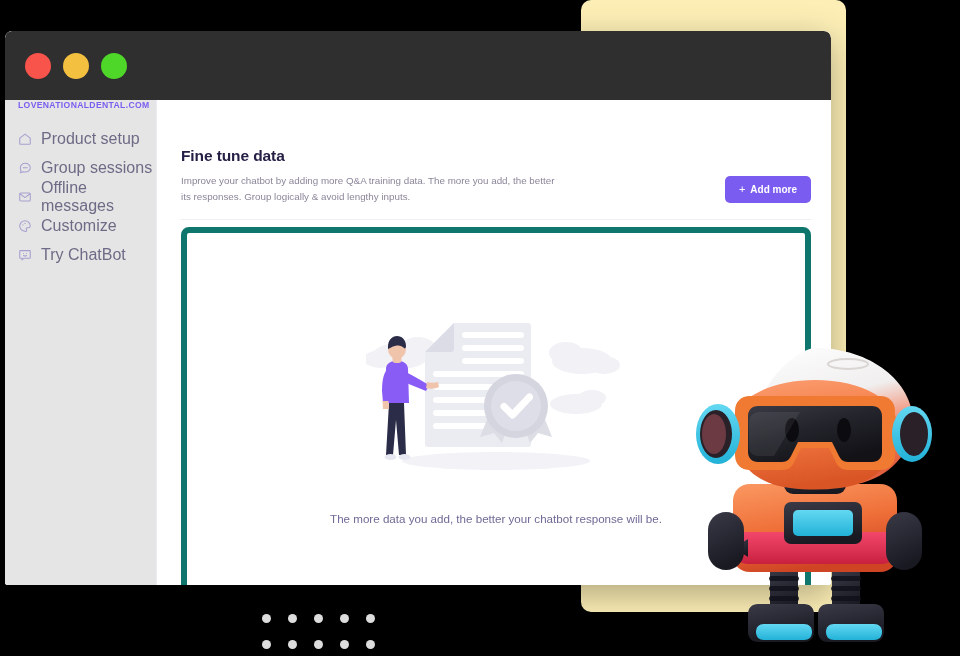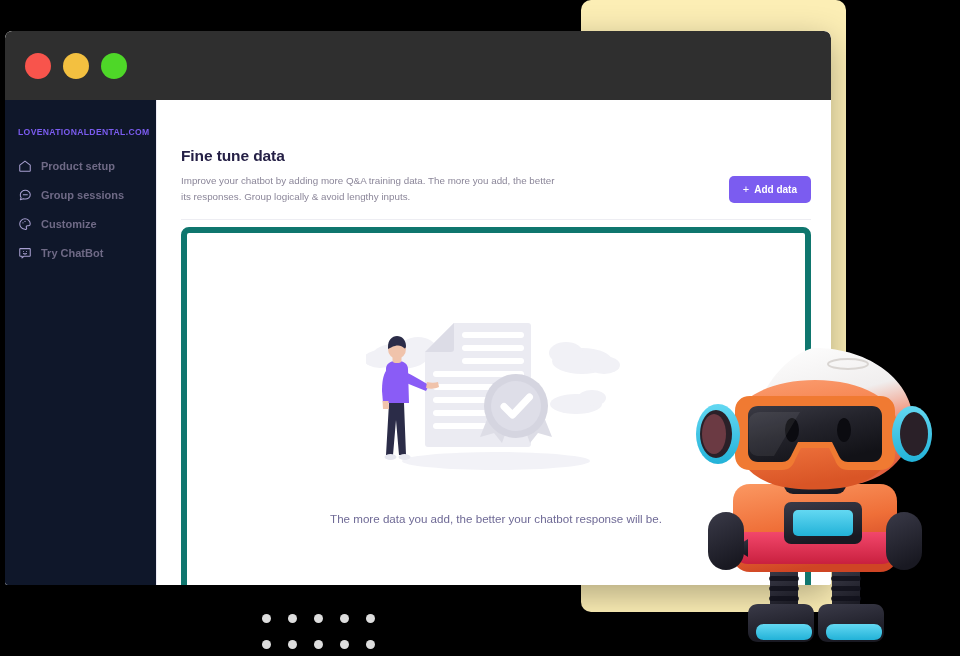--- a/index.html
+++ b/index.html
@@ -65,44 +65,43 @@
   .light.red { background: #f8544c; }
   .light.yellow { background: #f3c040; }
   .light.green { background: #4ed728; }
 
   .window-body { display: flex; height: 485px; background: #ffffff; }
 
   
   .sidebar {
     width: 152px;
     flex: 0 0 152px;
-    background: #0f172a;
+    background: #e5e5e5;
     border-right: 1px solid #eceaf4;
-    padding-top: 27px;
+    padding-top: 0;
   }
   .brand {
     font-size: 8.6px;
     font-weight: bold;
     letter-spacing: 0.35px;
     color: #7b5cf0;
     padding: 0 0 0 13px;
     margin-bottom: 14px;
     white-space: nowrap;
   }
   .nav-item {
     position: relative;
     display: flex;
     align-items: center;
     gap: 9px;
     height: 29px;
     padding-left: 13px;
-    font-size: 11px;
+    font-size: 16px;
     color: #6f6a86;
     cursor: pointer;
-    font-weight: bold;
   }
   .nav-item .ico { width: 14px; height: 14px; flex: 0 0 14px; display: flex; align-items: center; justify-content: center; color: #a79fd0; }
   .nav-item .ico svg { width: 14px; height: 14px; display: block; }
   .nav-item.active { background: #e7e3f7; color: #4b4460; }
   .nav-item.active .ico { color: #6b5fd4; }
   .nav-item.active::after {
     content: "";
     position: absolute;
     right: 0; top: 0;
     width: 3px; height: 100%;
@@ -204,20 +203,29 @@
         <div class="nav-item">
           <span class="ico">
             <svg viewBox="0 0 24 24" fill="none" stroke="currentColor" stroke-width="1.8" stroke-linecap="round" stroke-linejoin="round">
               <path d="M21 11.5a8.5 7.5 0 0 1-8.5 7.5c-1.2 0-2.3-.2-3.3-.5L4 20l1.3-3.6A7.3 7.3 0 0 1 4 11.5 8.5 7.5 0 0 1 12.5 4 8.5 7.5 0 0 1 21 11.5z"></path>
               <path d="M9 11.5h7"></path>
             </svg>
           </span>
           <span>Group sessions</span>
         </div>
 
+        <div class="nav-item">
+          <span class="ico">
+            <svg viewBox="0 0 24 24" fill="none" stroke="currentColor" stroke-width="1.8" stroke-linecap="round" stroke-linejoin="round">
+              <rect x="3" y="5" width="18" height="14" rx="2"></rect>
+              <path d="m3.5 6.5 8.5 6.5 8.5-6.5"></path>
+            </svg>
+          </span>
+          <span>Offline messages</span>
+        </div>
 
         <div class="nav-item">
           <span class="ico">
             <svg viewBox="0 0 24 24" fill="none" stroke="currentColor" stroke-width="1.8" stroke-linecap="round" stroke-linejoin="round">
               <path d="M12 21a9 9 0 1 1 9-9c0 2-1.8 3-3.5 3H16a2 2 0 0 0-1.4 3.4A1.9 1.9 0 0 1 12 21z"></path>
               <circle cx="8.5" cy="10" r="1.1" fill="currentColor" stroke="none"></circle>
               <circle cx="12" cy="7.5" r="1.1" fill="currentColor" stroke="none"></circle>
             </svg>
           </span>
           <span>Customize</span>
@@ -238,21 +246,21 @@
       </nav>
 
       <main class="main">
 
         <h1 class="page-title">Fine tune data</h1>
 
         <div class="head-row">
           <p class="page-sub">Improve your chatbot by adding more Q&amp;A training data. The more you add, the better its responses. Group logically &amp; avoid lengthy inputs.</p>
           <button class="add-btn">
             <span class="plus">+</span>
-            <span>Add data</span>
+            <span>Add more</span>
           </button>
         </div>
 
         <div class="divider"></div>
 
         <section class="empty-card">
 
           <svg class="illus" viewBox="0 0 260 175">
 
             <g fill="#f1f1f6">

